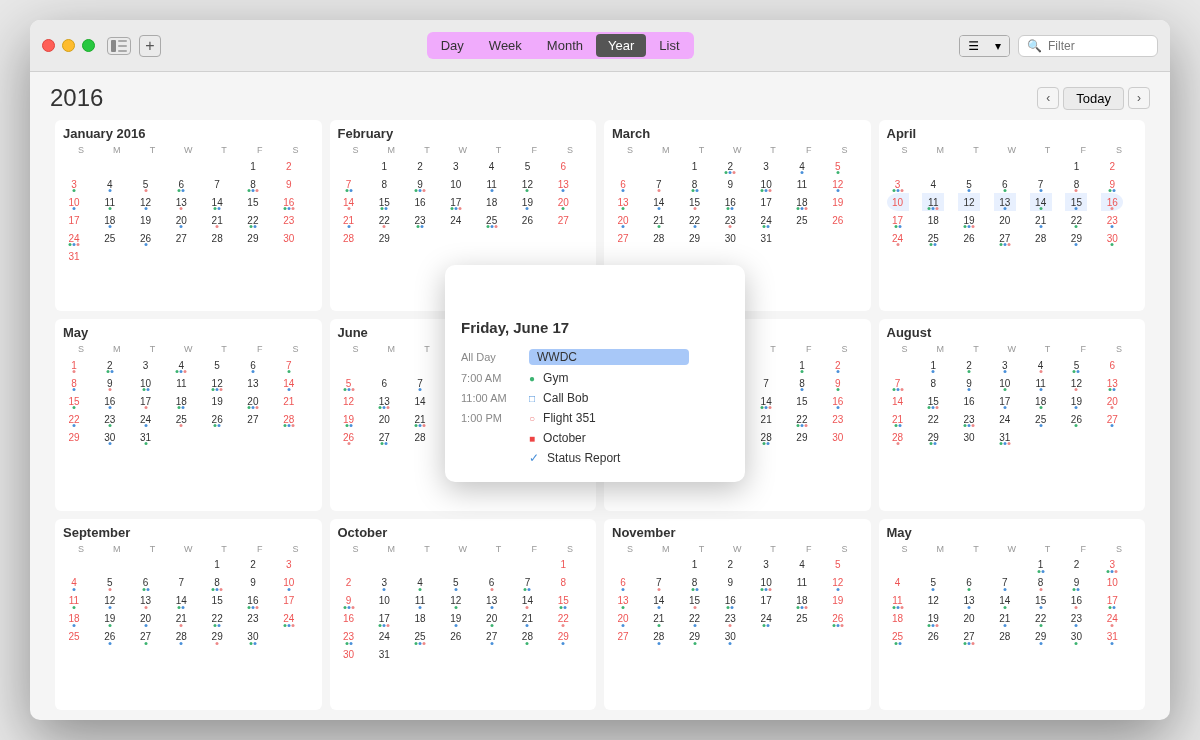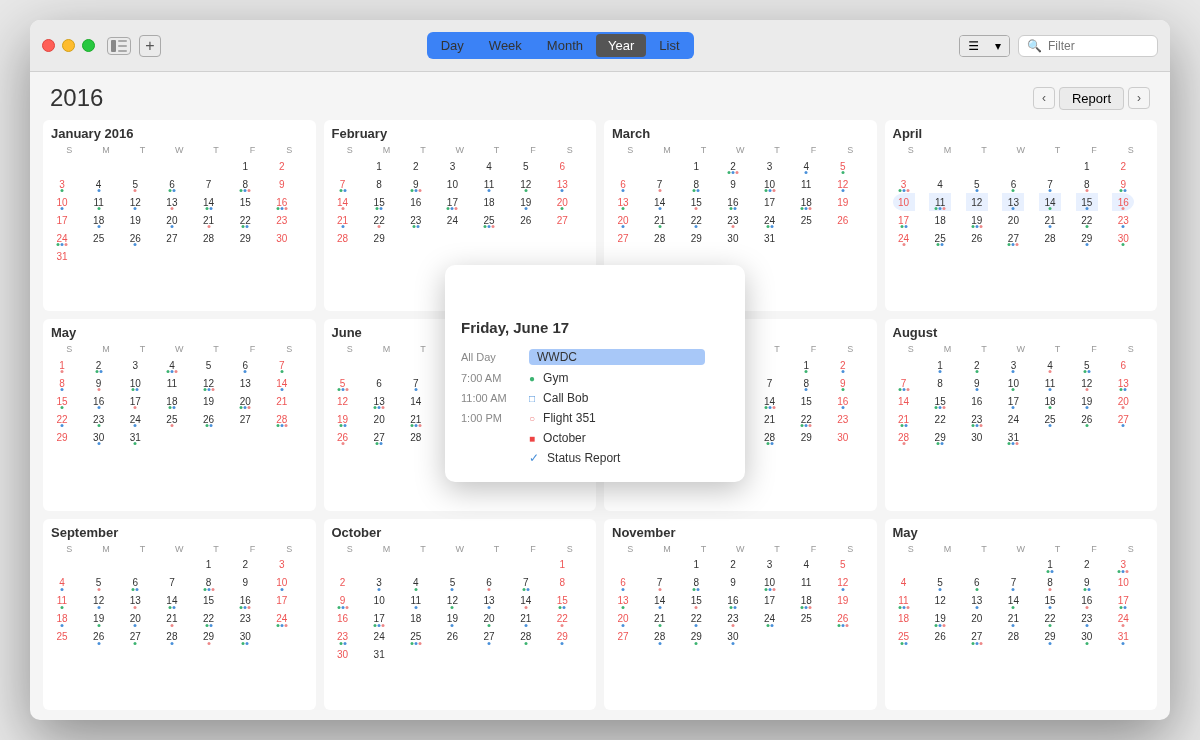--- a/index.html
+++ b/index.html
@@ -62,21 +62,21 @@
       cursor: pointer;
       font-size: 16px;
       color: #555;
       display: flex;
       align-items: center;
       justify-content: center;
     }
     .spacer { flex: 1; }
     .view-tabs {
       display: flex;
-      background: #3b82f6;
+      background: #f0abfc;
       border-radius: 6px;
       padding: 2px;
       gap: 1px;
     }
     .view-tab {
       padding: 4px 12px;
       border-radius: 4px;
       font-size: 13px;
       color: #333;
       cursor: pointer;
@@ -153,21 +153,21 @@
     .today-btn {
       padding: 3px 12px;
       background: #ebebeb;
       border: 1px solid #ccc;
       border-radius: 4px;
       cursor: pointer;
       font-size: 13px;
     }
     .calendar-grid {
       flex: 1;
-      padding: 0 13px 10px;
+      padding: 0 25px 10px;
       display: grid;
       grid-template-columns: repeat(4, 1fr);
       grid-template-rows: repeat(3, 1fr);
       gap: 8px;
       overflow: hidden;
       position: relative;
     }
     .month-cal {
       background: white;
       border-radius: 6px;
@@ -261,21 +261,21 @@
       text-align: left;
       flex-shrink: 0;
     }
     .event-badge {
       display: inline-block;
       background: #a8c8f8;
       color: #333;
       border-radius: 4px;
       padding: 1px 8px;
       font-size: 12px;
-      width: 176px;
+      width: 160px;
     }
     .event-text { color: #333; }
   </style>
 </head>
 <body>
 
 <div class="window">
 
   <div class="titlebar">
     <div class="traffic-lights">
@@ -310,21 +310,21 @@
         <span style="color:#aaa;font-size:12px;">🔍</span>
         <input type="text" placeholder="Filter" style="">
       </div>
     </div>
   </div>
 
   <div class="year-header">
     <div class="year-title">2016</div>
     <div class="nav-controls">
       <button class="nav-btn">‹</button>
-      <button class="today-btn">Report</button>
+      <button class="today-btn">Today</button>
       <button class="nav-btn">›</button>
     </div>
   </div>
 
   <div class="calendar-grid" id="calendarGrid" style="position: relative;">
   <div class="month-cal">
         <div class="month-name">January 2016</div>
         <div class="dow-row">
           <div>S</div>
           <div>M</div>

